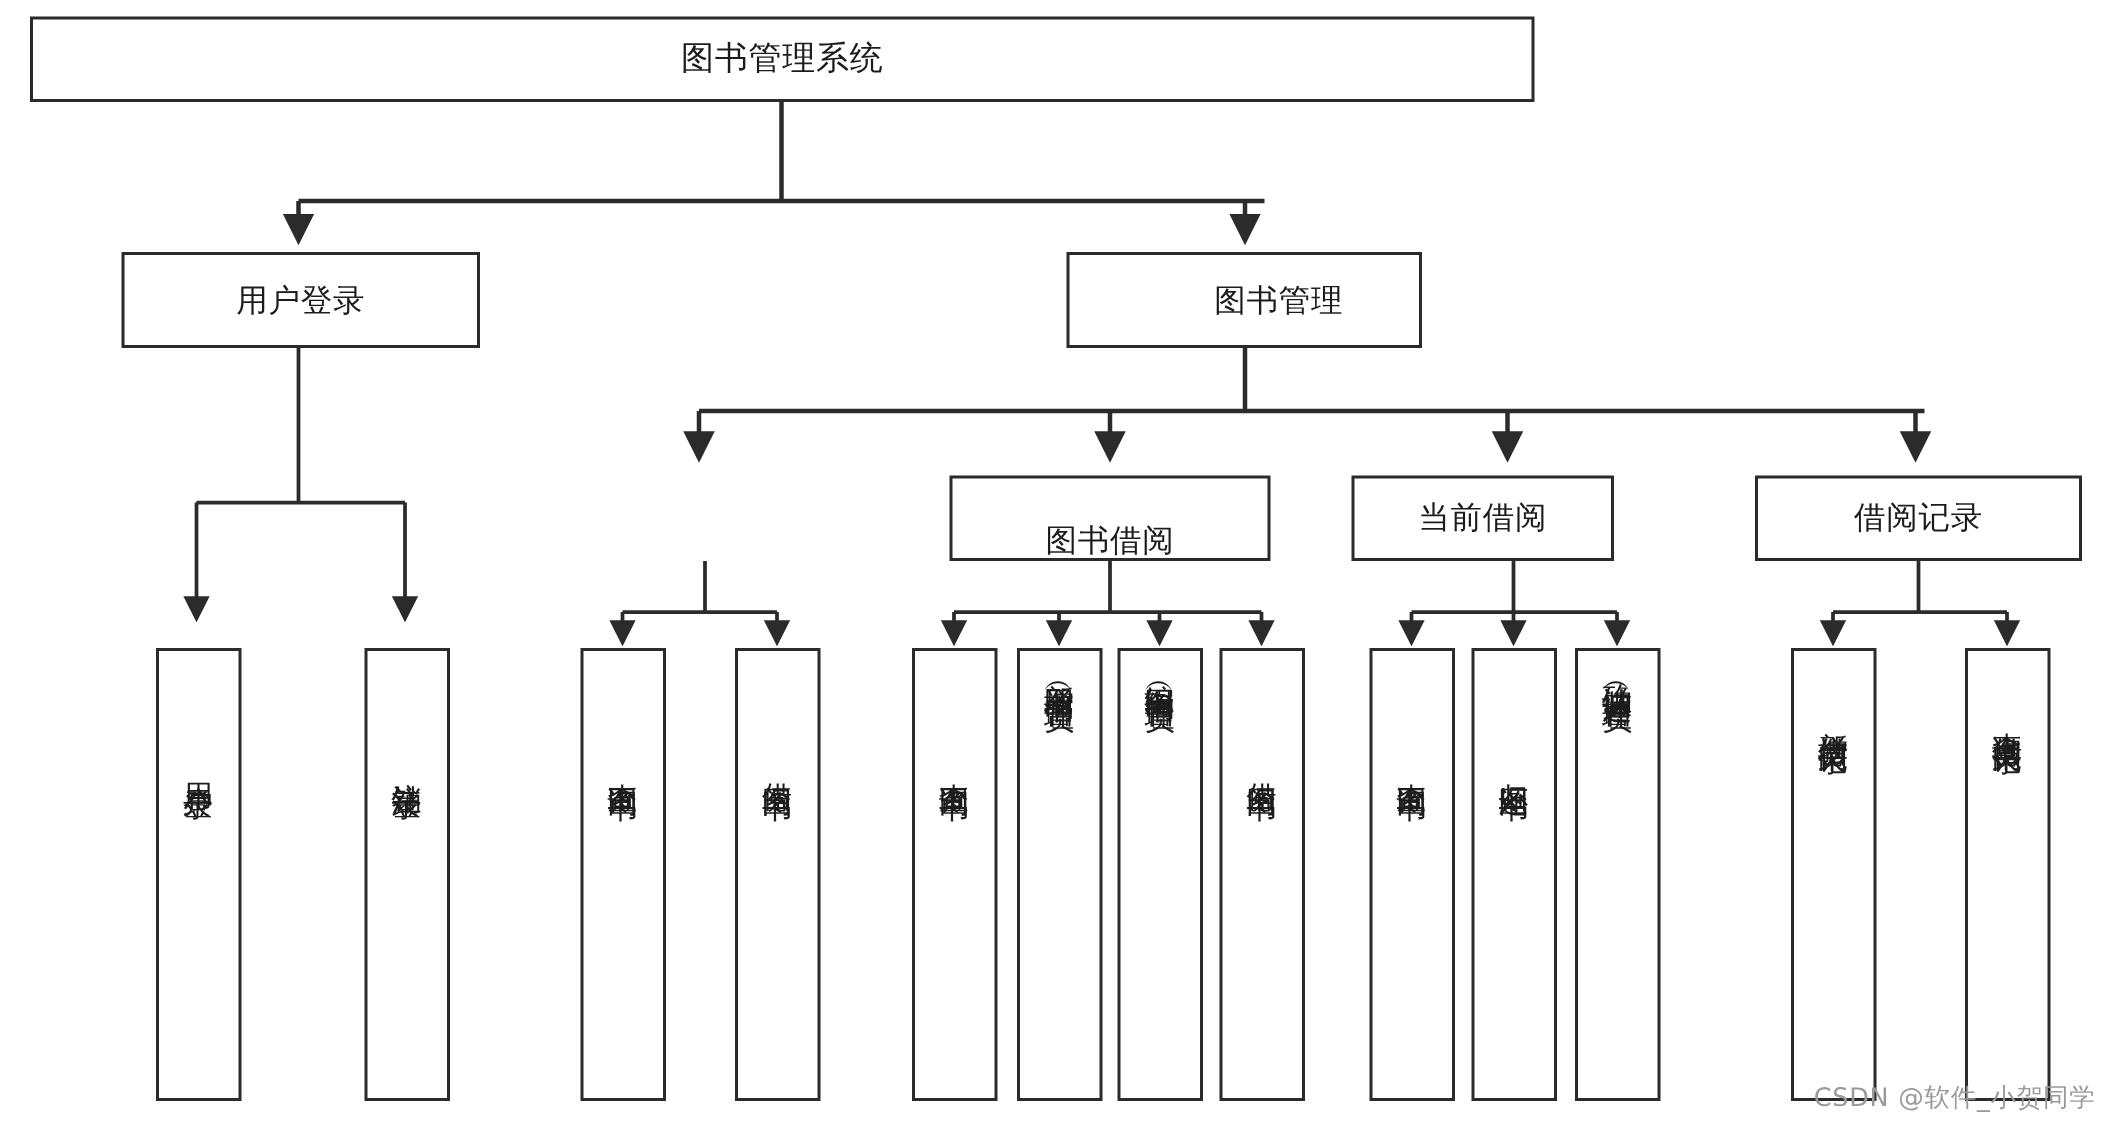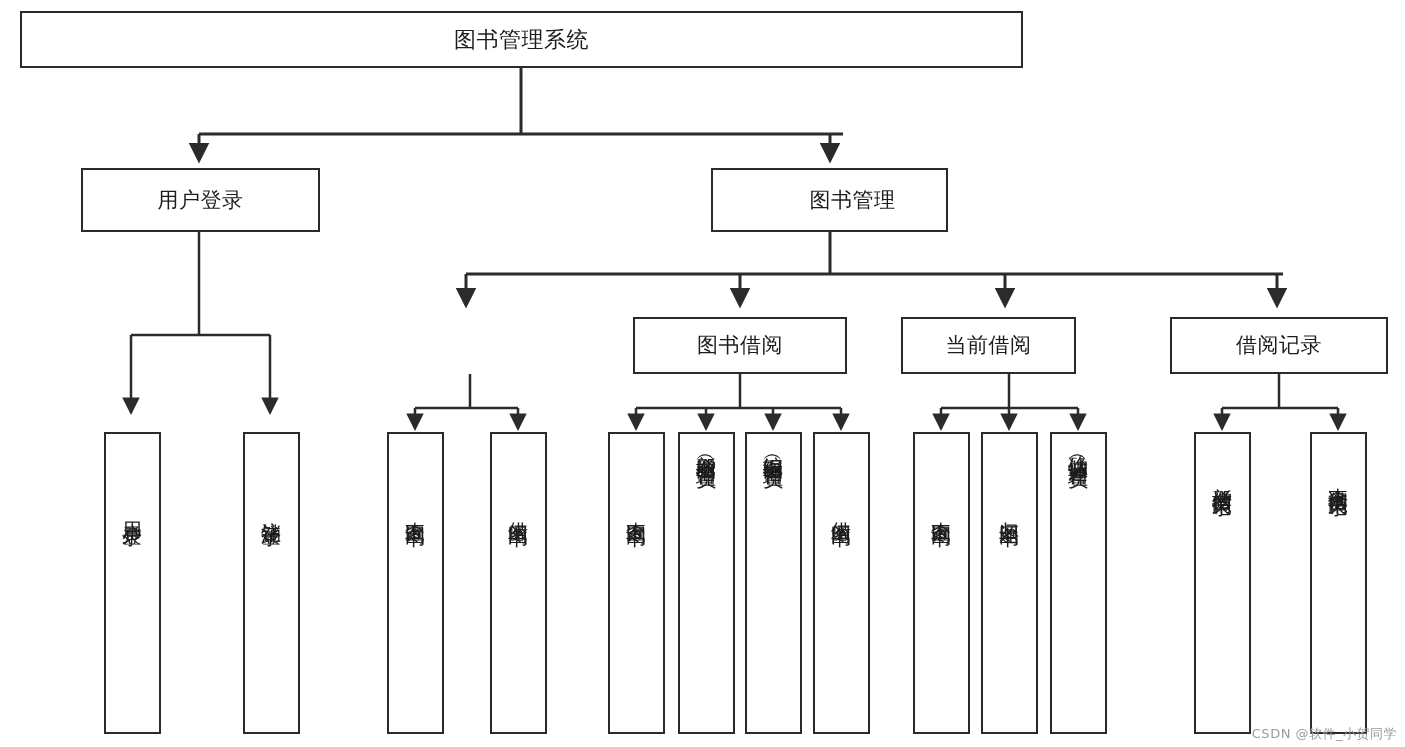--- a/index.html
+++ b/index.html
@@ -65,21 +65,21 @@
     font-size: 20px;
     letter-spacing: 2px;
     line-height: 1;
     display: block;
   }
 
   .watermark {
     position: absolute;
     right: 8px;
     bottom: 4px;
-    font-size: 13px;
+    font-size: 17px;
     color: #9a9a9a;
     letter-spacing: 0.5px;
     z-index: 5;
     white-space: nowrap;
   }
 </style>
 </head>
 <body>
 
 <div id="canvas">
@@ -138,21 +138,21 @@
     <span class="lbl">图书管理系统</span>
   </div>
 
   <div class="node horiz" style="left:81px; top:168px; width:239px; height:64px;">
     <span class="lbl">用户登录</span>
   </div>
   <div class="node horiz" style="left:711px; top:168px; width:237px; height:64px;padding-left:46px;">
     <span class="lbl">图书管理</span>
   </div>
 
-  <div class="node horiz" style="left:633px; top:317px; width:214px; height:57px;">
+  <div class="node horiz" style="left:633px; top:317px; width:214px; height:57px;align-items:flex-end;">
     <span class="lbl">图书借阅</span>
   </div>
   <div class="node horiz" style="left:901px; top:317px; width:175px; height:57px;">
     <span class="lbl">当前借阅</span>
   </div>
   <div class="node horiz" style="left:1170px; top:317px; width:218px; height:57px;">
     <span class="lbl">借阅记录</span>
   </div>
 
   <div class="node leaf" style="left:104px; top:432px; width:57px; height:302px; padding-top:72px;">

